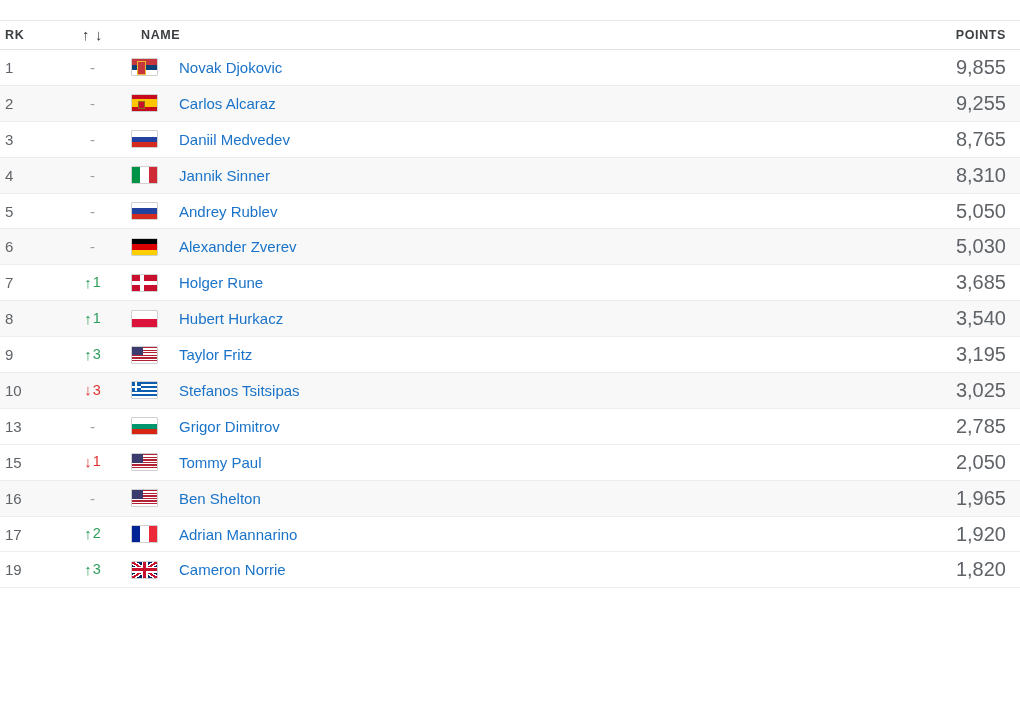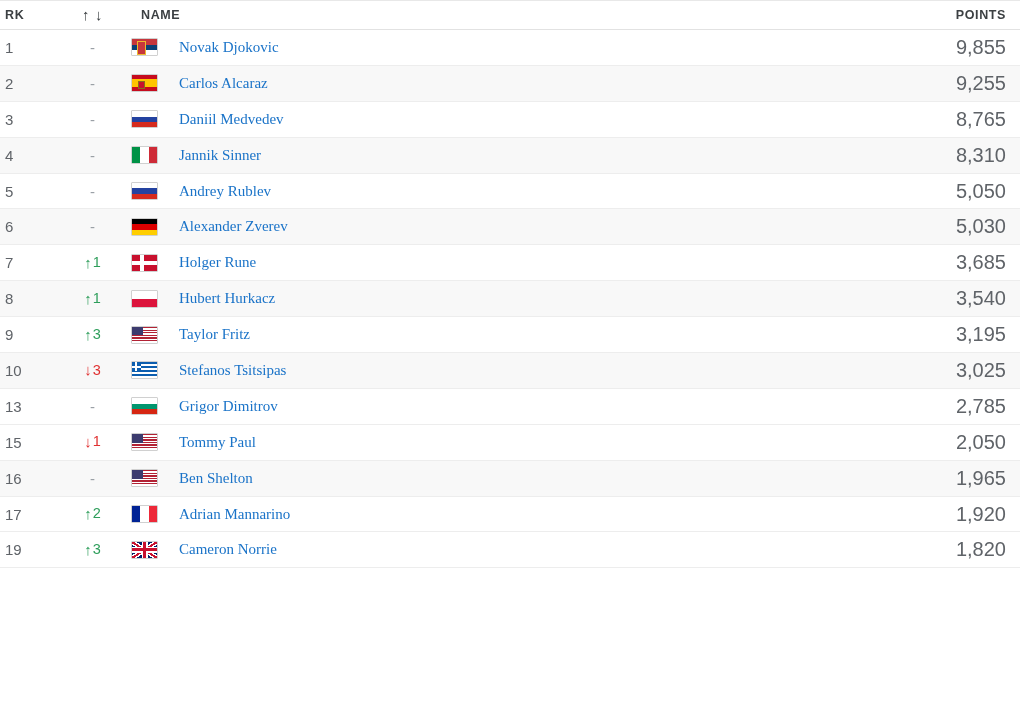--- a/index.html
+++ b/index.html
@@ -13,20 +13,21 @@
     overflow: hidden;
     font-family: "Liberation Sans", sans-serif;
     -webkit-font-smoothing: antialiased;
   }
 
   .rankings-table {
     width: 1020px;
     border-collapse: collapse;
     table-layout: fixed;
     border-top: 1px solid #e8e8e8;
+    margin-top: 20px;
   }
 
   
   thead tr {
     height: 29px;
     background: #ffffff;
   }
   thead th {
     font-size: 12.5px;
     font-weight: bold;
@@ -101,21 +102,20 @@
   .name-cell {
     display: flex;
     align-items: center;
   }
   .player-link {
     color: #1a73c8;
     text-decoration: none;
     font-size: 15px;
     margin-left: 21px;
     white-space: nowrap;
-    font-family: Liberation Serif, serif;
   }
 
   td.points {
     text-align: right;
     padding-right: 14px;
     color: #5f6368;
     font-size: 20px;
     font-variant-numeric: tabular-nums;
   }
 

